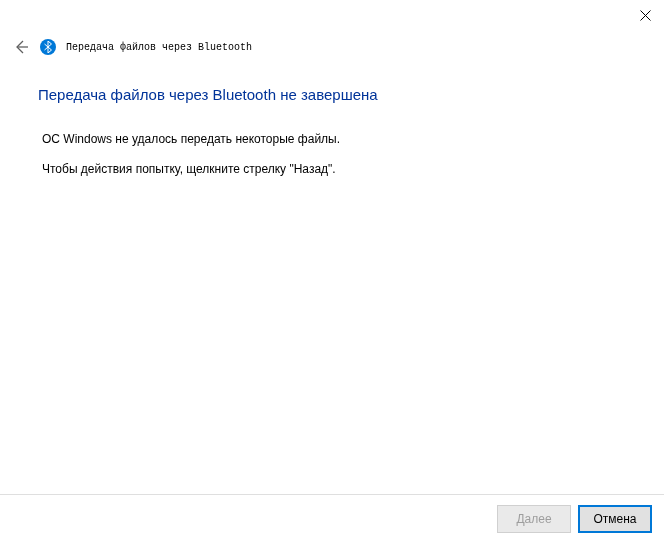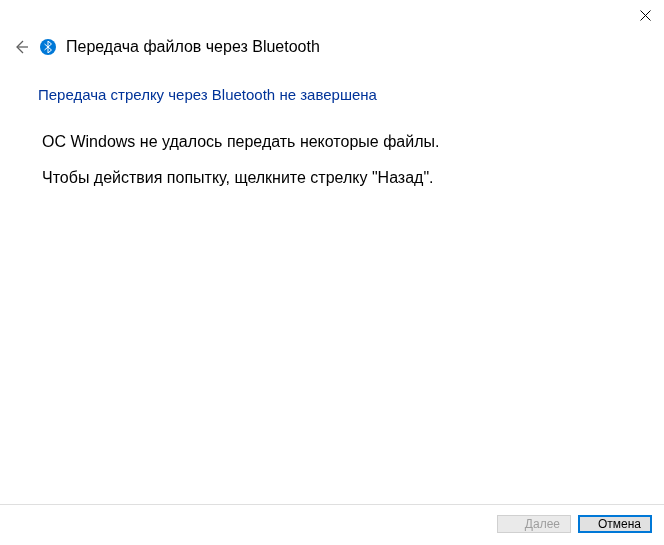--- a/index.html
+++ b/index.html
@@ -54,66 +54,66 @@
       border-radius: 50%;
       display: flex;
       align-items: center;
       justify-content: center;
     }
     .bt-icon svg {
       width: 8px;
       height: 12px;
     }
     .header-title {
-      font-size: 16px;
+      font-size: 10px;
       color: #000;
+      font-family: Liberation Mono, monospace;
     }
     .content {
       position: absolute;
       top: 86px;
       left: 38px;
       right: 38px;
     }
     .main-heading {
       font-size: 15px;
       color: #003399;
       font-weight: normal;
       margin-bottom: 28px;
     }
     .body-text {
       margin-left: 4px;
     }
     .body-text p {
-      font-size: 16px;
+      font-size: 12px;
       color: #000;
       line-height: 1.35;
       margin-bottom: 14px;
       max-width: 540px;
     }
     .footer {
       position: absolute;
       bottom: 12px;
       left: 0;
       right: 0;
       border-top: 1px solid #dfdfdf;
       padding: 10px 12px 0 12px;
       display: flex;
       justify-content: flex-end;
       gap: 7px;
     }
     .btn {
       min-width: 74px;
-      height: 18px;
+      height: 28px;
       font-size: 12px;
       font-family: "Segoe UI", Tahoma, sans-serif;
       padding: 0 10px;
       background: #e1e1e1;
       border: 1px solid #adadad;
       cursor: pointer;
-      text-align: right;
     }
     .btn:disabled {
       color: #9e9e9e;
       background: #eaeaea;
       border: 1px solid #d0d0d0;
       cursor: default;
     }
     .btn.focused {
       border: 2px solid #0078d7;
       padding: 0 9px;
@@ -138,21 +138,21 @@
   </div>
   <div class="bt-icon">
     <svg viewBox="0 0 8 12">
       <path d="M4 0 L4 12 L7.5 9 L0.5 3 M4 0 L7.5 3 L0.5 9" stroke="#fff" stroke-width="1" fill="none" stroke-linejoin="round"></path>
     </svg>
   </div>
   <div class="header-title">Передача файлов через Bluetooth</div>
 </div>
 
 <div class="content">
-  <h1 class="main-heading">Передача стрелку через Bluetooth не завершена</h1>
+  <h1 class="main-heading">Передача файлов через Bluetooth не завершена</h1>
   <div class="body-text">
     <p>ОС Windows не удалось передать некоторые файлы.</p>
     <p>Чтобы действия попытку, щелкните стрелку "Назад".</p>
   </div>
 </div>
 
 <div class="footer">
   <button class="btn" disabled="">Далее</button>
   <button class="btn focused">Отмена</button>
 </div>

